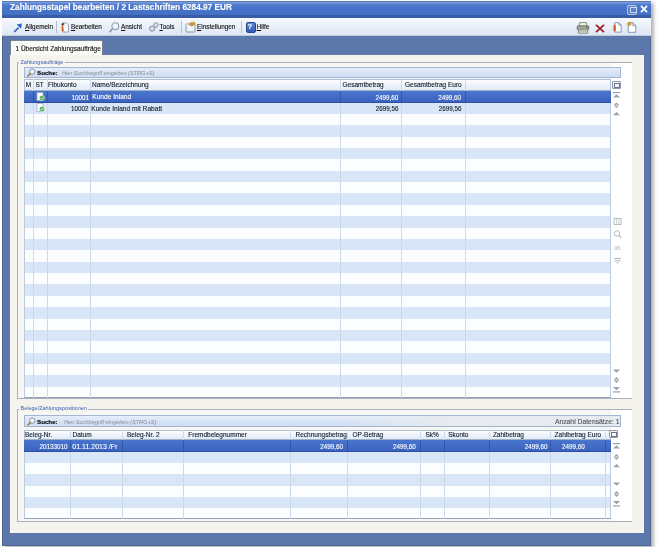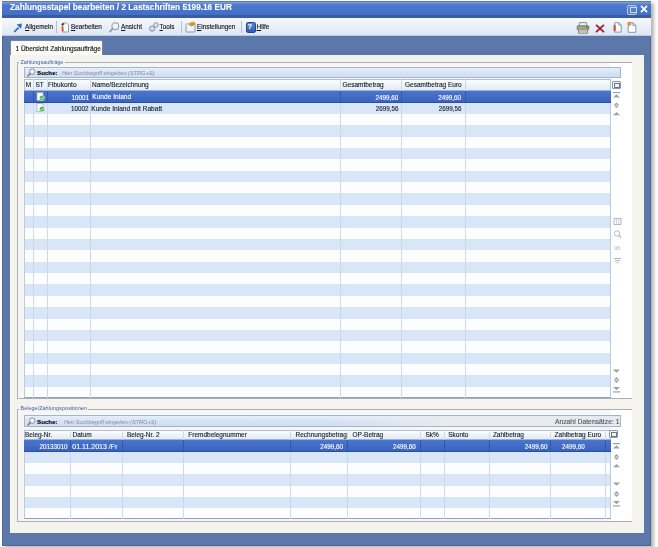--- a/index.html
+++ b/index.html
@@ -15,21 +15,21 @@
   u{text-decoration:underline;}
 </style></head>
 <body>
 
 <div class="a" id="win" style="left:1.5px;top:1px;width:649px;height:545px;background:#5c77aa;
   box-shadow:3px 2px 3px rgba(125,125,125,.55);outline:1px solid rgba(70,92,135,.6);outline-offset:-1px;"></div>
 
 <div class="a" style="left:1.5px;top:1px;width:649px;height:14px;
   background:linear-gradient(180deg,#48659f 0%,#7b9cdc 10%,#4d78cb 28%,#4673c8 70%,#4270c5 100%);"></div>
 <div class="a" style="left:1.5px;top:15px;width:649px;height:3px;background:#3a5ca6;"></div>
-<div class="t" style="left:10px;top:4px;font-size:8.25px;font-weight:bold;color:#fff;">Zahlungsstapel bearbeiten / 2 Lastschriften 5199.16 EUR</div>
+<div class="t" style="left:10px;top:4px;font-size:8.25px;font-weight:bold;color:#fff;">Zahlungsstapel bearbeiten / 2 Lastschriften 6284.97 EUR</div>
 
 <div class="a" style="left:627px;top:4.5px;width:8px;height:8px;border:1px solid #b6c9ec;border-radius:2px;background:rgba(255,255,255,.10);"></div>
 <div class="a" style="left:629.5px;top:7px;width:5px;height:3.5px;border:1px solid #cddcf4;"></div>
 <svg class="a" style="left:640px;top:5px;" width="8" height="8" viewBox="0 0 8 8">
   <path d="M1 .8 L7 7.2 M7 .8 L1 7.2" stroke="#fff" stroke-width="1.7"></path>
 </svg>
 
 <div class="a" style="left:1.5px;top:18px;width:649px;height:17px;
   background:linear-gradient(180deg,#f6f9fd 0%,#e9eff9 55%,#dde7f3 100%);"></div>
 <div class="a" style="left:1.5px;top:35px;width:649px;height:1px;background:#bfcbdc;"></div>

